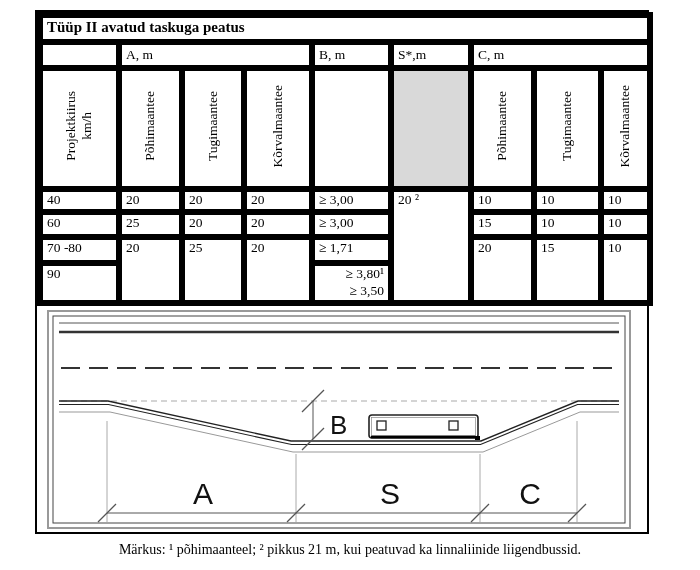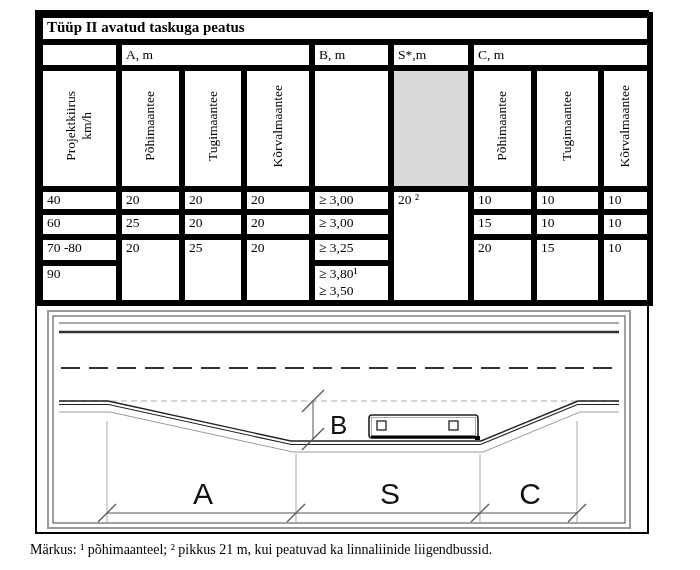--- a/index.html
+++ b/index.html
@@ -10,26 +10,26 @@
   td.title-cell{font-weight:bold;font-size:15px;height:21px;padding-left:8px;vertical-align:middle;}
   tr.grp td{height:20px;vertical-align:middle;}
   tr.vh td{height:115px;vertical-align:middle;text-align:center;}
   .vtext{display:inline-block;writing-mode:vertical-rl;transform:rotate(180deg);white-space:pre-line;line-height:1.2;text-align:center;}
   tr.d1 td{border-top-width:2px;}
   tr.d1 td{height:17px;}
   tr.d2 td{height:19px;}
   tr.d3 td{height:20px;}
   tr.d4 td{height:30px;}
   td.mid{vertical-align:middle;margin-top:28px;}
-  td.prelines{white-space:pre-line;}
+  td.prelines{white-space:pre-line;text-align:right;}
   td.shade{background:#d9d9d9;}
   .drawing{position:relative;height:226px;background:#fff;}
   .drawing svg{position:absolute;left:0;top:0;}
   .notes{margin:5px 30px 0 30px;font-size:14px;line-height:21px;}
-  .notes p{margin:0;}
+  .notes p{margin:0;text-align:center;}
   .notes p.just{text-align:justify;}
 </style>
 </head>
 <body>
 
 <div class="main">
   <table class="dim">
     <colgroup>
       <col style="width:79px">
         <col style="width:63px">
@@ -83,21 +83,21 @@
       <td>≥ 3,00</td>
       <td>15</td>
       <td>10</td>
       <td>10</td>
     </tr>
     <tr class="d3">
       <td>70 -80</td>
       <td class="mid" rowspan="2">20</td>
       <td class="mid" rowspan="2">25</td>
       <td class="mid" rowspan="2">20</td>
-      <td>≥ 3,25</td>
+      <td>≥ 1,71</td>
       <td class="mid" rowspan="2">20</td>
       <td class="mid" rowspan="2">15</td>
       <td class="mid" rowspan="2">10</td>
     </tr>
     <tr class="d4">
       <td>90</td>
       <td class="prelines">≥ 3,80¹
 ≥ 3,50</td>
     </tr>
   </tbody>

